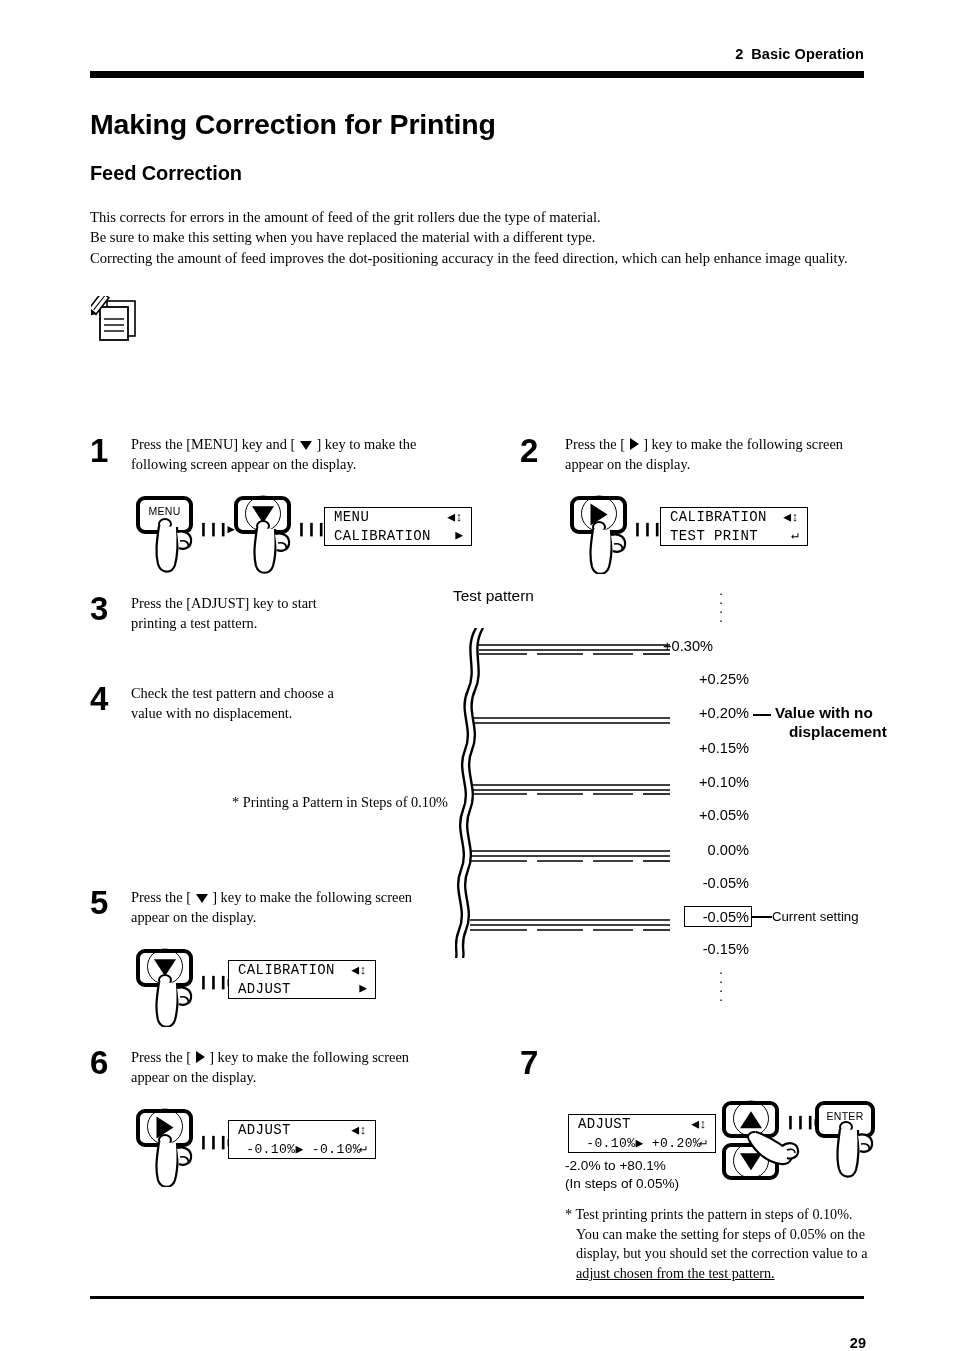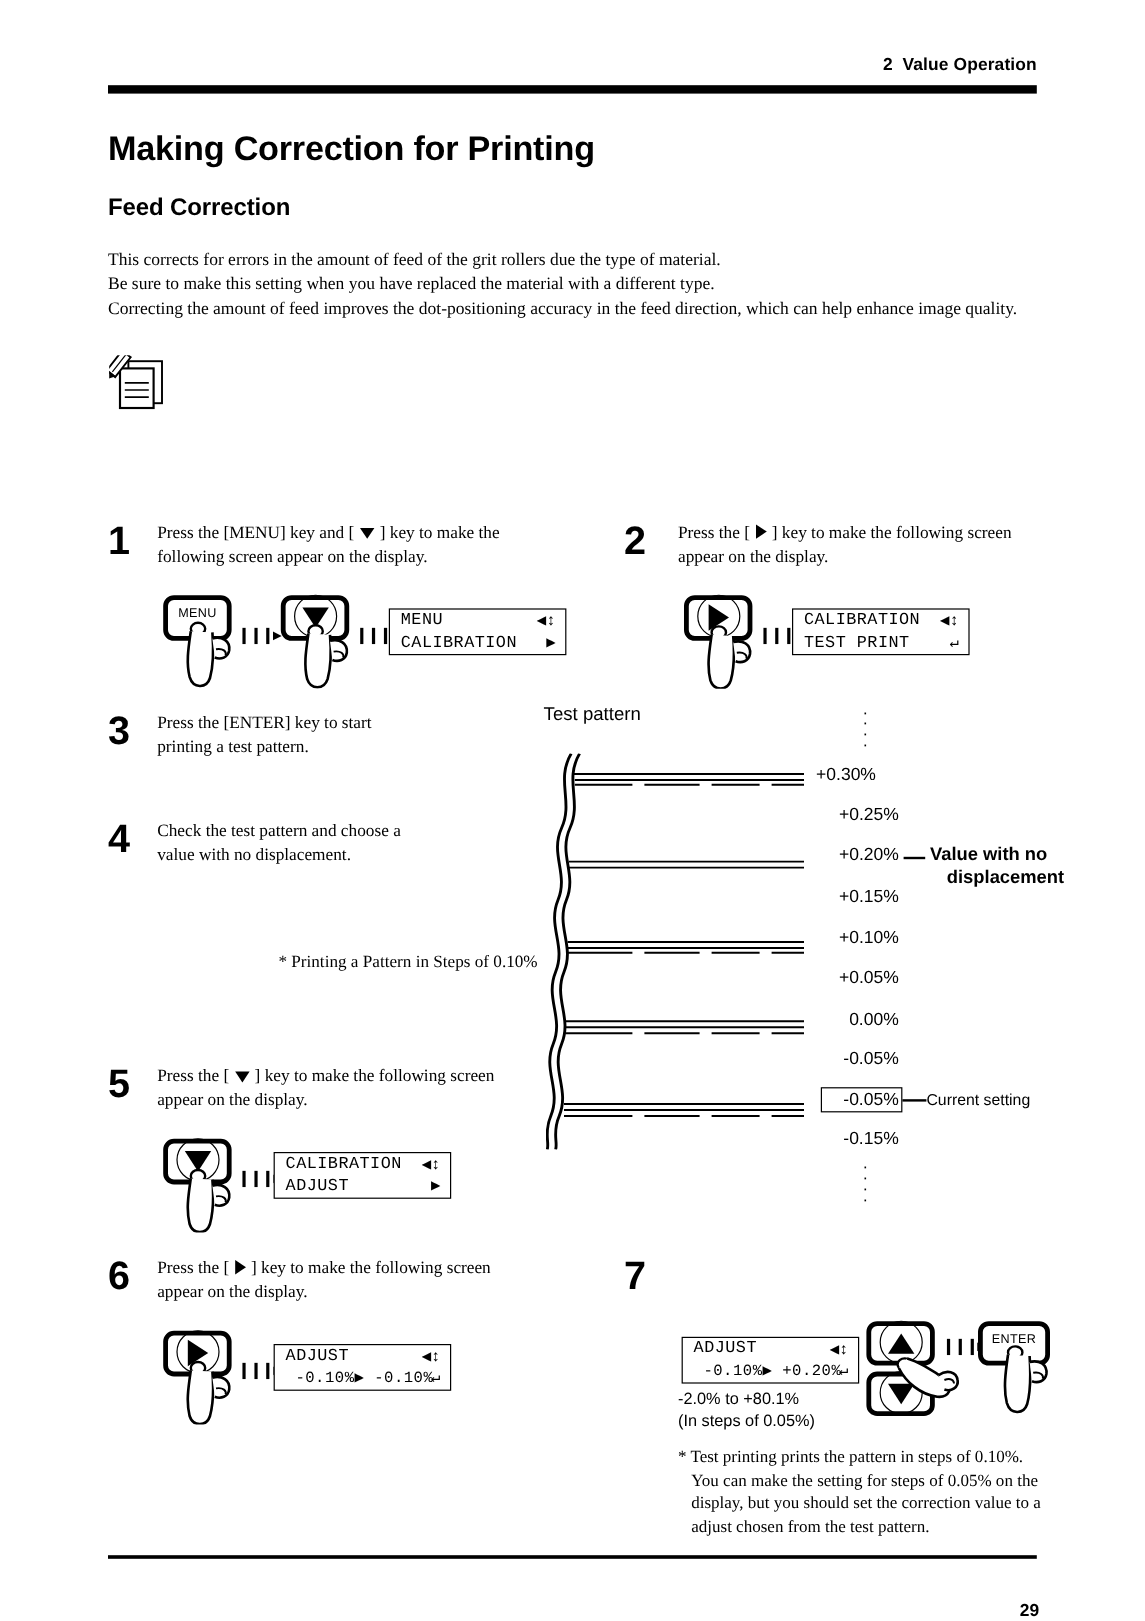--- a/index.html
+++ b/index.html
@@ -77,21 +77,21 @@
   .itd{border-left:6px solid transparent;border-right:6px solid transparent;border-top:9px solid #000;}
   .itu{border-left:6px solid transparent;border-right:6px solid transparent;border-bottom:9px solid #000;}
   .itr{border-top:6px solid transparent;border-bottom:6px solid transparent;border-left:9px solid #000;}
 </style>
 </head>
 <body>
 
 <div class="page">
 
   <div class="hdr-text">
-    <span class="hdr-num">2</span><span>Value Operation</span>
+    <span class="hdr-num">2</span><span>Basic Operation</span>
   </div>
   <div class="hdr-rule"></div>
 
   <div class="h1">Making Correction for Printing</div>
   <div class="h2">Feed Correction</div>
 
   <div class="intro">
     <div>This corrects for errors in the amount of feed of the grit rollers due the type of material.</div>
     <div>Be sure to make this setting when you have replaced the material with a different type.</div>
     <div>Correcting the amount of feed improves the dot-positioning accuracy in the feed direction, which can help enhance image quality.</div>
@@ -179,21 +179,21 @@
       <span class="lcd-r">◀↕</span>
     </div>
     <div class="lcd-row">
       <span class="lcd-l">TEST PRINT</span>
       <span class="lcd-r">↵</span>
     </div>
   </div>
 
   <div class="stepnum" style="left:90px;top:592px;">3</div>
   <div class="steptxt" style="left:131px;top:594px;width:300px;">
-    <span>Press the [ENTER] key to start</span><br>
+    <span>Press the [ADJUST] key to start</span><br>
     <span>printing a test pattern.</span>
   </div>
 
   <div class="stepnum" style="left:90px;top:682px;">4</div>
   <div class="steptxt" style="left:131px;top:684px;width:300px;">
     <span>Check the test pattern and choose a</span><br>
     <span>value with no displacement.</span>
   </div>
 
   <div class="star-note" style="left:232px;top:794px;">* Printing a Pattern in Steps of 0.10%</div>
@@ -242,21 +242,21 @@
              C-1 204 15 220 6 242 C-3 264 13 280 4 302 C-2 316 3 324 1 330" fill="none" stroke="#000" stroke-width="2.4"></path>
   </svg>
 
   <div class="tp-dots" style="left:690px;top:589px;">
     <div>·</div>
     <div>·</div>
     <div>·</div>
     <div>·</div>
   </div>
 
-  <div class="tp-label" style="left:674px;top:638px;text-align:center;">+0.30%</div>
+  <div class="tp-label" style="left:651px;top:638px;">+0.30%</div>
   <div class="tp-label" style="left:687px;top:671px;">+0.25%</div>
   <div class="tp-label" style="left:687px;top:705px;">+0.20%</div>
   <div class="tp-label" style="left:687px;top:740px;">+0.15%</div>
   <div class="tp-label" style="left:687px;top:774px;">+0.10%</div>
   <div class="tp-label" style="left:687px;top:807px;">+0.05%</div>
   <div class="tp-label" style="left:687px;top:842px;">0.00%</div>
   <div class="tp-label" style="left:687px;top:875px;">-0.05%</div>
   <div class="cur-box" style="left:684px;top:906px;width:68px;height:21px;">
     <div class="tp-label" style="left:2px;top:2px;width:62px;">-0.05%</div>
   </div>
@@ -380,19 +380,19 @@
     <ellipse cx="31" cy="26" rx="6" ry="5" fill="#fff" stroke="#000" stroke-width="2"></ellipse>
     <path d="M25 28 C23 42 21 56 24 68 C27 78 38 78 41 69 C44 58 44 44 43 29" fill="#fff" stroke="#000" stroke-width="2.2"></path>
     <path d="M43 34 C51 32 58 36 57 44 C56 50 50 52 45 50" fill="#fff" stroke="#000" stroke-width="2.2"></path>
     <path d="M46 43 C52 42 55 45 54 48" fill="none" stroke="#000" stroke-width="1.6"></path>
   </svg>
 
   <div class="foot-star" style="left:565px;top:1205px;width:330px;">
     <div>* Test printing prints the pattern in steps of 0.10%.</div>
     <div style="padding-left:11px;">You can make the setting for steps of 0.05% on the</div>
     <div style="padding-left:11px;">display, but you should set the correction value to a</div>
-    <div style="padding-left:11px;">adjust chosen from the test pattern.</div>
+    <div style="padding-left:11px;text-decoration:underline;">adjust chosen from the test pattern.</div>
   </div>
 
   <div class="foot-rule"></div>
   <div class="foot-num">29</div>
 
 </div>
 
 </body></html>

